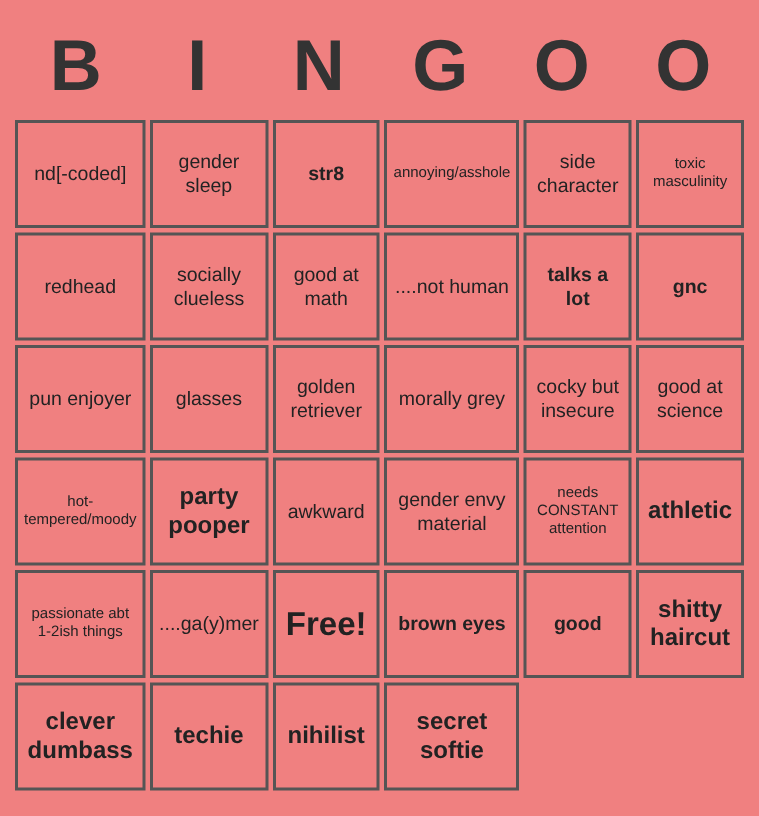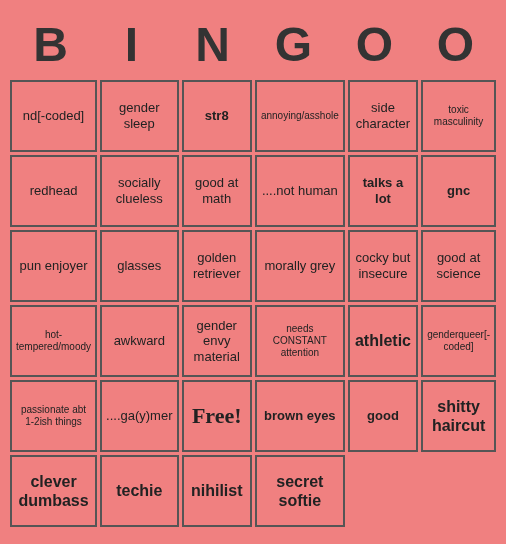--- a/index.html
+++ b/index.html
@@ -53,21 +53,20 @@
     .cell.medium-text {
       font-size: 16px;
       font-weight: bold;
     }
     .cell.small-text {
       font-size: 10px;
     }
     .cell.free {
       font-size: 22px;
       font-weight: bold;
-      font-family: Liberation Serif, serif;
     }
   </style>
 </head>
 <body>
 
 <div class="bingo-card">
   <div class="bingo-title">
     <span>B</span>
     <span>I</span>
     <span>N</span>
@@ -88,25 +87,25 @@
       <div class="cell">....not human</div>
       <div class="cell large-text">talks a lot</div>
       <div class="cell large-text">gnc</div>
       <div class="cell">pun enjoyer</div>
       <div class="cell">glasses</div>
       <div class="cell">golden retriever</div>
       <div class="cell">morally grey</div>
       <div class="cell">cocky but insecure</div>
       <div class="cell">good at science</div>
       <div class="cell small-text">hot-tempered/moody</div>
+      <div class="cell medium-text">party pooper</div>
       <div class="cell">awkward</div>
       <div class="cell">gender envy material</div>
       <div class="cell small-text">needs CONSTANT attention</div>
       <div class="cell medium-text">athletic</div>
-      <div class="cell small-text">genderqueer[-coded]</div>
       <div class="cell small-text">passionate abt 1-2ish things</div>
       <div class="cell">....ga(y)mer</div>
       <div class="cell free">Free!</div>
       <div class="cell large-text">brown eyes</div>
       <div class="cell large-text">good</div>
       <div class="cell medium-text">shitty haircut</div>
       <div class="cell medium-text">clever dumbass</div>
       <div class="cell medium-text">techie</div>
       <div class="cell medium-text">nihilist</div>
       <div class="cell medium-text">secret softie</div>

